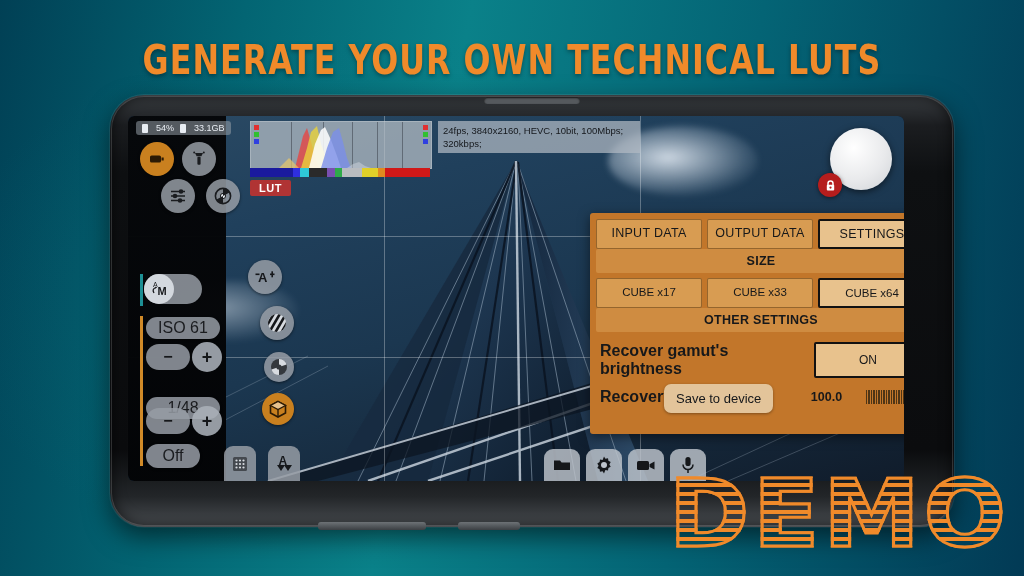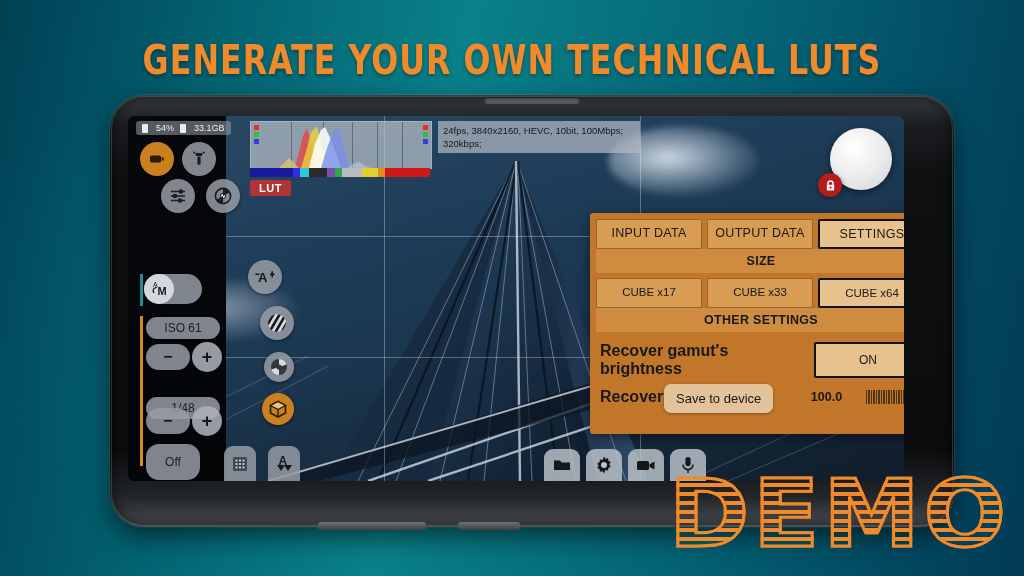--- a/index.html
+++ b/index.html
@@ -76,21 +76,21 @@
   
   .rbtn{position:absolute;width:34px;height:34px;border-radius:50%;
     background:rgba(150,156,164,.85);display:flex;align-items:center;justify-content:center;
     box-shadow:0 1px 3px rgba(0,0,0,.5);}
   .rbtn.orange{background:#c9801f;}
   .rbtn svg{display:block;}
 
   
   .pill{position:absolute;border-radius:13px;background:rgba(150,156,164,.85);
     display:flex;align-items:center;justify-content:center;
-    font-size:12px;color:#1a1c1f;box-shadow:0 1px 3px rgba(0,0,0,.45);}
+    font-size:16px;color:#1a1c1f;box-shadow:0 1px 3px rgba(0,0,0,.45);}
   .pm{position:absolute;width:44px;height:26px;border-radius:13px;background:rgba(150,156,164,.85);
     display:flex;align-items:center;justify-content:center;color:#15171a;font-size:16px;font-weight:bold;}
   .pp{position:absolute;width:30px;height:30px;border-radius:50%;background:rgba(170,176,184,.88);
     display:flex;align-items:center;justify-content:center;color:#15171a;font-size:18px;font-weight:bold;}
   .orangebar{position:absolute;left:12px;width:3px;background:#d08a28;}
   .tealbar{position:absolute;left:12px;width:3px;background:#1d8f94;}
 
   
   .amtog{position:absolute;width:58px;height:30px;border-radius:15px;background:rgba(150,156,164,.85);
     display:flex;align-items:center;}
@@ -289,21 +289,21 @@
 
     <div class="orangebar" style="top:200px;height:150px"></div>
     <div class="pill" style="left:18px;top:201px;width:74px;height:22px">ISO 61</div>
     <div class="pm" style="left:18px;top:228px">−</div>
     <div class="pp" style="left:64px;top:226px">+</div>
 
     <div class="pill" style="left:18px;top:281px;width:74px;height:22px">1/48</div>
     <div class="pm" style="left:18px;top:292px">−</div>
     <div class="pp" style="left:64px;top:290px">+</div>
 
-    <div class="pill" style="left:18px;top:328px;width:54px;height:36px">Off</div>
+    <div class="pill" style="left:18px;top:328px;width:54px;height:24px">Off</div>
 
     <div class="rbtn" style="left:120px;top:144px">
       <svg width="22" height="18" viewBox="0 0 22 18">
           <text x="4" y="14" font-size="13" font-weight="bold" font-family="Liberation Sans, sans-serif" fill="#15171a">A</text>
           <rect x="1.5" y="5.5" width="4" height="1.6" fill="#15171a"></rect>
           <rect x="16" y="5.5" width="4.5" height="1.6" fill="#15171a"></rect>
           <rect x="17.4" y="3.3" width="1.6" height="6" fill="#15171a"></rect>
         </svg>
     </div>
     <div class="rbtn" style="left:132px;top:190px">

